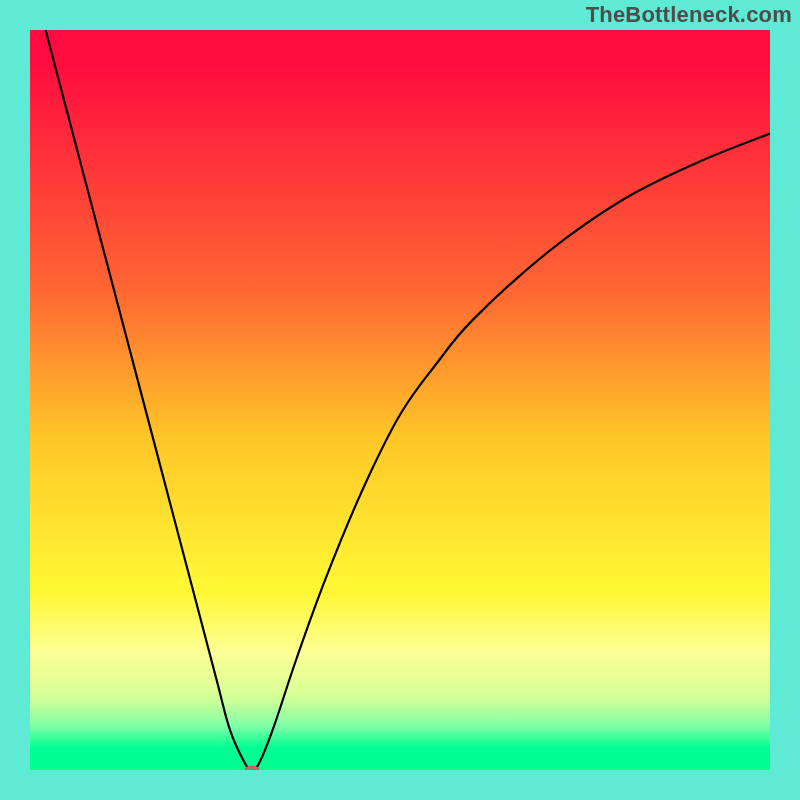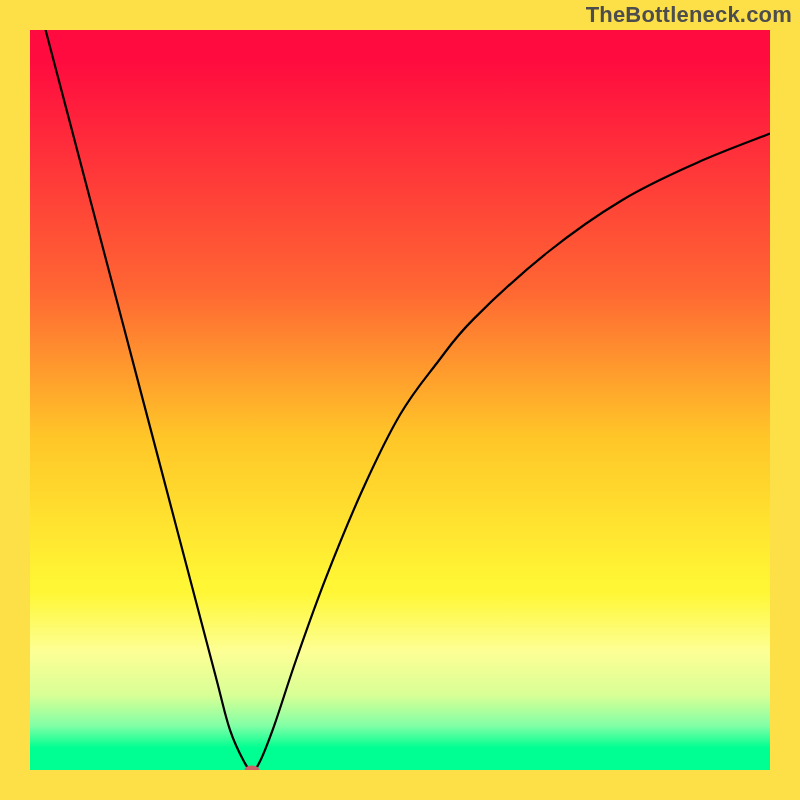--- a/index.html
+++ b/index.html
@@ -8,21 +8,21 @@
     width: 800px;
     height: 800px;
     background: #000;
     font-family: Arial, Helvetica, sans-serif;
     overflow: hidden;
   }
   .frame {
     position: relative;
     width: 800px;
     height: 800px;
-    background: #fde047;
+    background: #5eead4;
   }
   .watermark {
     position: absolute;
     top: 2px;
     right: 8px;
     color: #4d4d4d;
     font-size: 22px;
     font-weight: 600;
     letter-spacing: 0.2px;
     z-index: 3;

